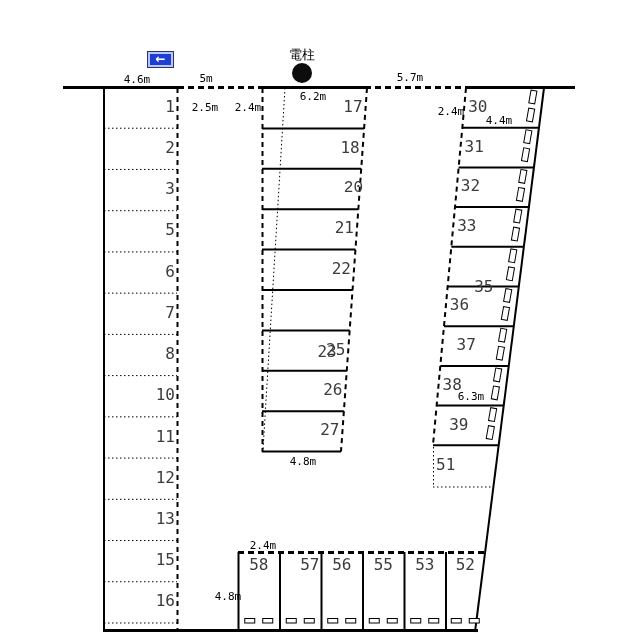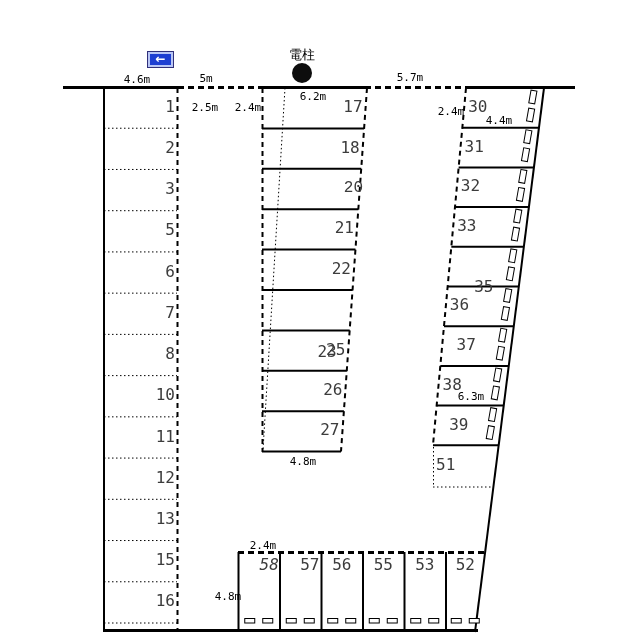--- a/index.html
+++ b/index.html
@@ -164,19 +164,19 @@
     <div class="num" style="left: 468.2px; width: 40px; text-align: left; top: 98.8px;">30</div>
     <div class="num" style="left: 464.5px; width: 40px; text-align: left; top: 138.6px;">31</div>
     <div class="num" style="left: 460.8px; width: 40px; text-align: left; top: 178.3px;">32</div>
     <div class="num" style="left: 457.2px; width: 40px; text-align: left; top: 218px;">33</div>
     <div class="num" style="left: 453.5px; width: 40px; text-align: right; top: 257.6px; margin-top: 21px;">35</div>
     <div class="num" style="left: 449.8px; width: 40px; text-align: left; top: 297.4px;">36</div>
     <div class="num" style="left: 446.2px; width: 40px; text-align: center; top: 337.1px;">37</div>
     <div class="num" style="left: 442.5px; width: 40px; text-align: left; top: 376.8px;">38</div>
     <div class="num" style="left: 438.8px; width: 40px; text-align: center; top: 416.5px;">39</div>
     <div class="num" style="left: 436px; width: 40px; text-align: left; top: 457px;">51</div>
-    <div class="num" style="left: 238.8px; width: 40px; text-align: right; top: 557px; font-style: italic;">58</div>
+    <div class="num" style="left: 238.8px; width: 40px; text-align: center; top: 557px;">58</div>
     <div class="num" style="left: 280.3px; width: 59px; text-align: center; top: 557px;">57</div>
     <div class="num" style="left: 321.8px; width: 40px; text-align: center; top: 557px;">56</div>
     <div class="num" style="left: 363.3px; width: 40px; text-align: center; top: 557px;">55</div>
     <div class="num" style="left: 404.8px; width: 40px; text-align: center; top: 557px;">53</div>
     <div class="num" style="left: 445.3px; width: 40px; text-align: center; top: 557px;">52</div>
   </div>
 
 </body></html>

